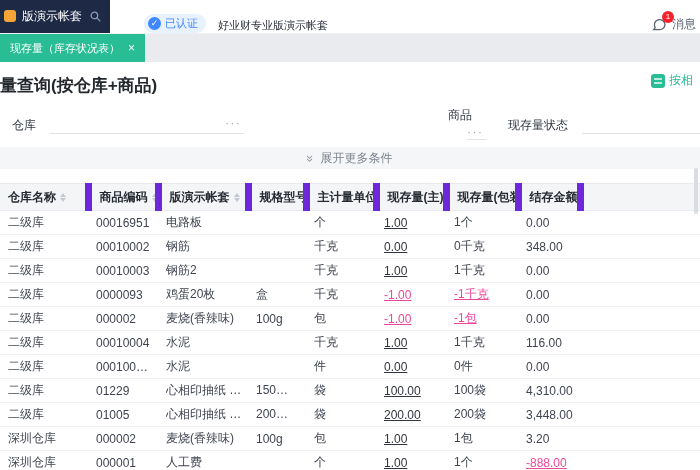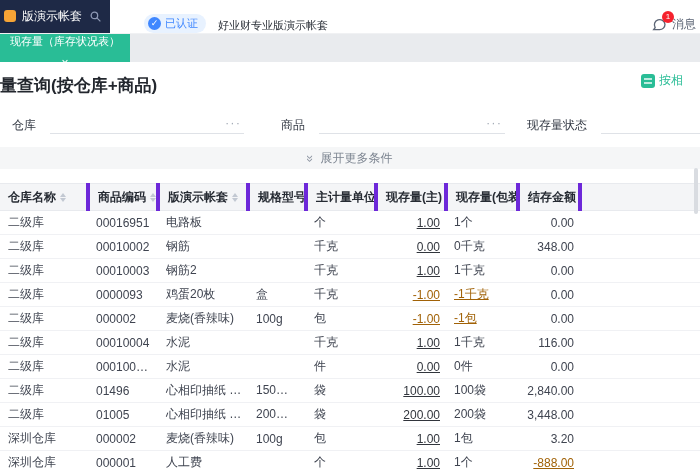--- a/index.html
+++ b/index.html
@@ -15,58 +15,58 @@
     padding:2px 8px 2px 4px;border-radius:10px;margin-left:34px;}
   .verify-icon{width:13px;height:13px;border-radius:50%;background:#3f87ff;color:#fff;font-size:9px;
     line-height:13px;text-align:center;}
   .account{font-size:11px;color:#2b3038;margin-left:12px;white-space:nowrap;}
   .topbar-right{margin-left:auto;display:flex;align-items:center;gap:5px;padding-right:4px;color:#5c6575;font-size:12px;}
   .msg-icon{position:relative;display:flex;}
   .badge{position:absolute;top:-6px;right:-7px;background:#f5222d;color:#fff;font-size:8px;min-width:12px;
     height:12px;border-radius:7px;line-height:12px;text-align:center;}
   
   .tabbar{height:28px;background:#e9ebee;display:flex;align-items:stretch;}
-  .tab-active{background:#29bd96;color:#fff;font-size:11px;display:flex;align-items:center;gap:8px;padding:0 10px;flex-direction:column;}
+  .tab-active{background:#29bd96;color:#fff;font-size:11px;display:flex;align-items:center;gap:8px;padding:0 10px;}
   .tab-close{font-size:12px;line-height:1;cursor:pointer;}
   
   .page{position:relative;padding-top:10px;}
   .page-title{font-size:17px;font-weight:700;color:#23272e;margin:2px 0 14px 0;white-space:nowrap;}
-  .corner{position:absolute;right:17px;top:10px;display:flex;align-items:center;gap:4px;color:#29bd96;font-size:12px;white-space:nowrap;}
+  .corner{position:absolute;right:7px;top:10px;display:flex;align-items:center;gap:4px;color:#29bd96;font-size:12px;white-space:nowrap;}
   
   .filters{display:flex;align-items:center;height:24px;margin:0 0 12px 12px;}
   .filter{display:flex;align-items:flex-end;}
   .f1{width:232px;}
-  .f2{width:224px;margin-left:37px;}
+  .f2{width:224px;margin-left:18px;flex-direction:column;}
   .f3{flex:1;margin-left:22px;margin-right:0;}
   .filter .flabel{font-size:12px;color:#323843;margin-right:14px;white-space:nowrap;}
   .filter .finput{flex:1;height:22px;border-bottom:1px solid #dfe2e7;display:flex;align-items:center;
     justify-content:flex-end;padding-right:3px;box-sizing:border-box;}
   .trigger{color:#a6adb8;font-size:13px;letter-spacing:1px;cursor:pointer;}
   
   .expandbar{height:22px;background:#f5f6f7;display:flex;align-items:center;justify-content:center;gap:6px;
     color:#7d8591;font-size:12px;margin-bottom:14px;cursor:pointer;}
   .chev{display:inline-block;transform:rotate(90deg);font-size:13px;color:#8b93a0;}
   
   table{width:700px;border-collapse:collapse;table-layout:fixed;font-size:12px;}
   col.c1{width:88px}col.c2{width:70px}col.c3{width:90px}col.c4{width:58px}col.c5{width:70px}
   col.c6{width:70px}col.c7{width:72px}col.c8{width:62px}col.c9{width:auto}
   thead th{background:#f4f5f7;height:26px;padding:0 0 0 8px;font-weight:700;color:#262b33;
-    border-top:1px solid #e8eaee;border-bottom:1px solid #e8eaee;border-right:4px solid #6d28d9;
+    border-top:1px solid #e8eaee;border-bottom:1px solid #e8eaee;border-right:7px solid #6d28d9;
     text-align:left;white-space:nowrap;overflow:hidden;}
   thead th:last-child{border-right:none;}
   .th-in{display:flex;align-items:center;}
   .sort{display:inline-flex;flex-direction:column;gap:1px;margin-left:4px;cursor:pointer;}
   .sort i{display:block;width:0;height:0;border-left:3px solid transparent;border-right:3px solid transparent;}
   .sort .up{border-bottom:4px solid #c2c8d2;}
   .sort .dn{border-top:4px solid #c2c8d2;}
   tbody td{height:23px;border-bottom:1px solid #f0f1f4;color:#3f4450;padding:0 6px 0 8px;
     white-space:nowrap;overflow:hidden;text-overflow:ellipsis;}
-  td.num{text-align:right;}
+  td.num{}
   .link{text-decoration:underline;color:#31353c;cursor:pointer;}
-  .neg{color:#a16207;text-decoration:underline;}
+  .neg{color:#ec4899;text-decoration:underline;}
   
   .vscroll{position:absolute;right:2px;top:168px;width:4px;height:46px;background:#d9dce1;border-radius:2px;}
 </style>
 </head>
 <body>
 
 <div class="topbar">
   <div class="workspace">
     <span class="ws-logo"></span>
     <span class="ws-name">版演示帐套</span>
@@ -291,27 +291,27 @@
           <td>水泥</td>
           <td></td>
           <td>件</td>
           <td class="num link">0.00</td>
           <td>0件</td>
           <td class="num">0.00</td>
           <td></td>
         </tr>
         <tr>
           <td>二级库</td>
-          <td>01496</td>
+          <td>01229</td>
           <td>心相印抽纸 茶语系列 ...</td>
           <td>150抽*3包...</td>
           <td>袋</td>
           <td class="num link">100.00</td>
           <td>100袋</td>
-          <td class="num">2,840.00</td>
+          <td class="num">4,310.00</td>
           <td></td>
         </tr>
         <tr>
           <td>二级库</td>
           <td>01005</td>
           <td>心相印抽纸 经典系列</td>
           <td>200抽*6包</td>
           <td>袋</td>
           <td class="num link">200.00</td>
           <td>200袋</td>

